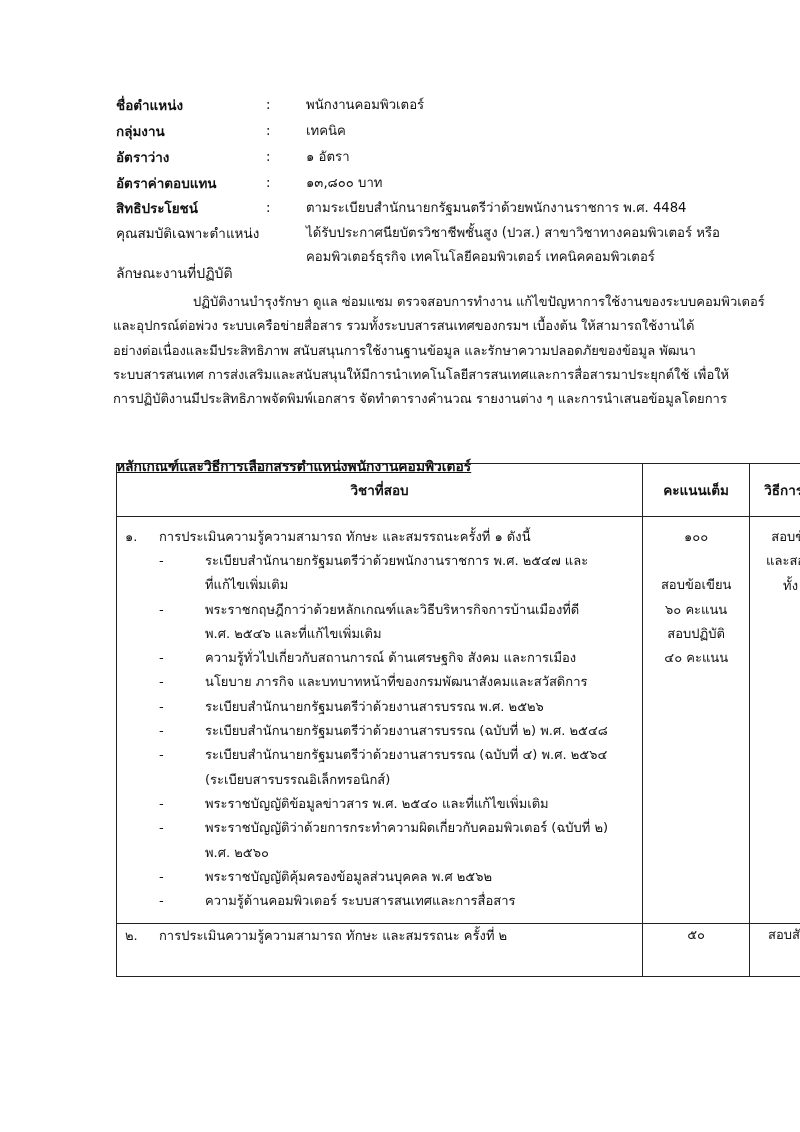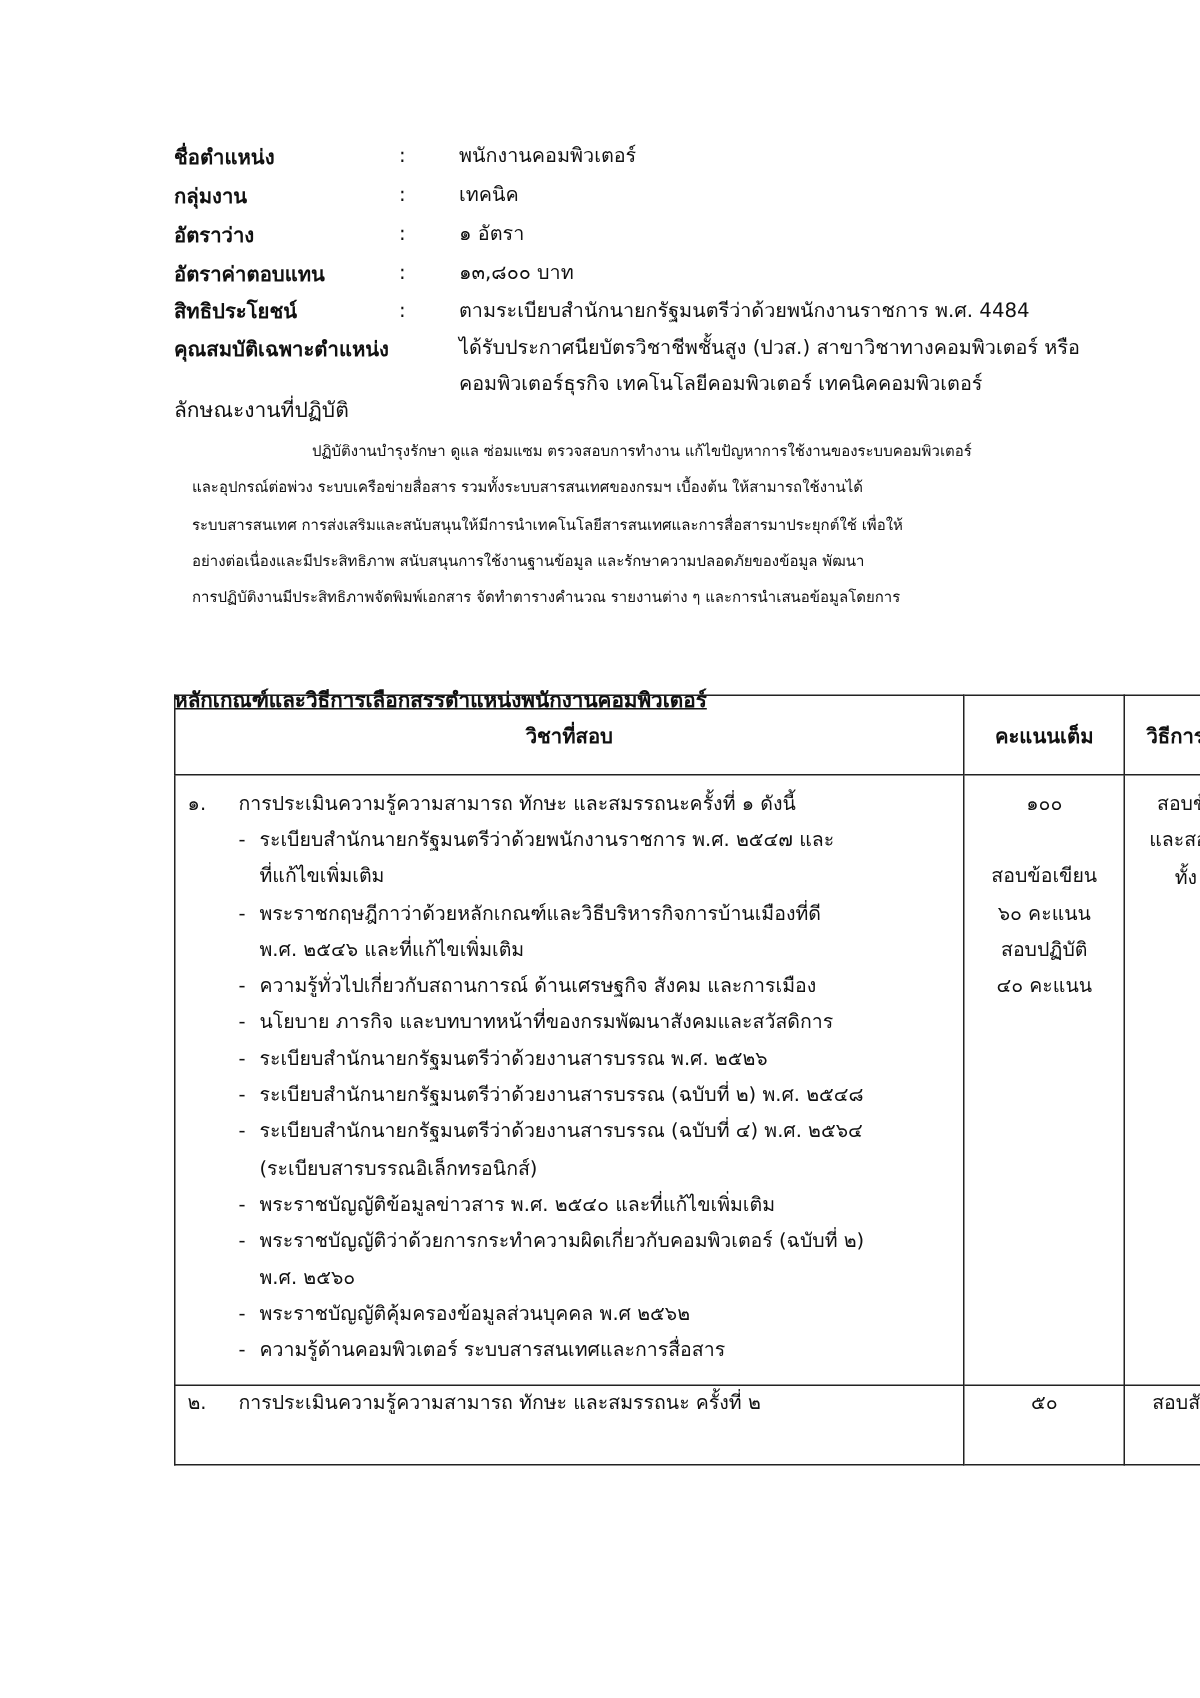--- a/index.html
+++ b/index.html
@@ -5,44 +5,44 @@
   html, body { margin: 0; padding: 0; background: #ffffff; }
   body {
     width: 800px; height: 1132px; position: relative; overflow: hidden;
     font-family: "DejaVu Sans", "Liberation Sans", sans-serif;
     color: #111; font-size: 13.2px;
   }
   .page { position: absolute; left: 0; top: 0; width: 800px; height: 1132px; }
   .heading-underline { position: absolute; left: 116px; top: 72px; font-weight: bold; text-decoration: underline; font-size: 14px; }
   .info-row { position: absolute; left: 116px; height: 22px; line-height: 22px; white-space: nowrap; }
   .info-label { position: absolute; left: 0; font-weight: bold; font-size: 13.5px; }
-  .info-label.normal { font-weight: bold; }
+  .info-label.normal { font-weight: normal; }
   .info-colon { position: absolute; left: 150px; }
   .info-value { position: absolute; left: 190px; font-size: 13.2px; }
   .sec-title { position: absolute; left: 116px; top: 262px; font-size: 14px; }
-  .para { position: absolute; left: 128px; width: 624px; line-height: 24.3px; top: 290px; font-size: 10px; text-align: justify; }
+  .para { position: absolute; left: 113px; width: 624px; line-height: 24.3px; top: 290px; font-size: 13px; text-align: justify; }
   .para p { margin: 0; white-space: nowrap; }
   .para p.indent { padding-left: 80px; }
   .sel-title { position: absolute; left: 116px; top: 455px; font-weight: bold; text-decoration: underline; font-size: 13.8px; }
 
   table.exam {
     position: absolute; left: 116px; top: 463px; width: 748px;
     border-collapse: collapse; font-size: 13px;
   }
   table.exam td, table.exam th { border: 1.5px solid #222; vertical-align: top; padding: 0; }
   table.exam th { font-weight: bold; height: 52px; vertical-align: middle; text-align: center; font-size: 13.5px; }
   .col-subj { width: 466px; }
   .col-score { width: 94px; }
   .col-method { width: 100px; }
   .subj-cell { padding: 8px 0 10px 8px !important; }
   .subj-head { display: flex; line-height: 24px; }
   .subj-num { width: 34px; }
   .bullet { display: flex; padding-left: 34px; line-height: 24.3px; }
   .bullet .dash { width: 14px; flex-shrink: 0; }
-  .bullet .txt { flex: 1; }
+  .bullet .txt { flex: 1; margin-left: 32px; }
   .center-cell { text-align: center; line-height: 24.3px; padding-top: 8px !important; }
   .gap { height: 24px; }
   .row2 td { vertical-align: middle; height: 52px; }
   .row2 .subj-cell { padding: 0 0 0 8px !important; }
 </style>
 </head>
 <body>
 
 <div class="page">
 
@@ -78,22 +78,22 @@
   </div>
   <div class="info-row" style="top:246px">
     <span class="info-value">คอมพิวเตอร์ธุรกิจ เทคโนโลยีคอมพิวเตอร์ เทคนิคคอมพิวเตอร์</span>
   </div>
 
   <div class="sec-title">ลักษณะงานที่ปฏิบัติ</div>
 
   <div class="para">
     <p class="indent">ปฏิบัติงานบำรุงรักษา ดูแล ซ่อมแซม ตรวจสอบการทำงาน แก้ไขปัญหาการใช้งานของระบบคอมพิวเตอร์</p>
     <p>และอุปกรณ์ต่อพ่วง ระบบเครือข่ายสื่อสาร รวมทั้งระบบสารสนเทศของกรมฯ เบื้องต้น ให้สามารถใช้งานได้</p>
+    <p>อย่างต่อเนื่องและมีประสิทธิภาพ สนับสนุนการใช้งานฐานข้อมูล และรักษาความปลอดภัยของข้อมูล พัฒนา</p>
     <p>ระบบสารสนเทศ การส่งเสริมและสนับสนุนให้มีการนำเทคโนโลยีสารสนเทศและการสื่อสารมาประยุกต์ใช้ เพื่อให้</p>
-    <p>อย่างต่อเนื่องและมีประสิทธิภาพ สนับสนุนการใช้งานฐานข้อมูล และรักษาความปลอดภัยของข้อมูล พัฒนา</p>
     <p>การปฏิบัติงานมีประสิทธิภาพจัดพิมพ์เอกสาร จัดทำตารางคำนวณ รายงานต่าง ๆ และการนำเสนอข้อมูลโดยการ</p>
   </div>
 
   <div class="sel-title">หลักเกณฑ์และวิธีการเลือกสรรตำแหน่งพนักงานคอมพิวเตอร์</div>
 
   <table class="exam">
     <tbody>
         <tr>
       <th class="col-subj">วิชาที่สอบ</th>
       <th class="col-score">คะแนนเต็ม</th>

